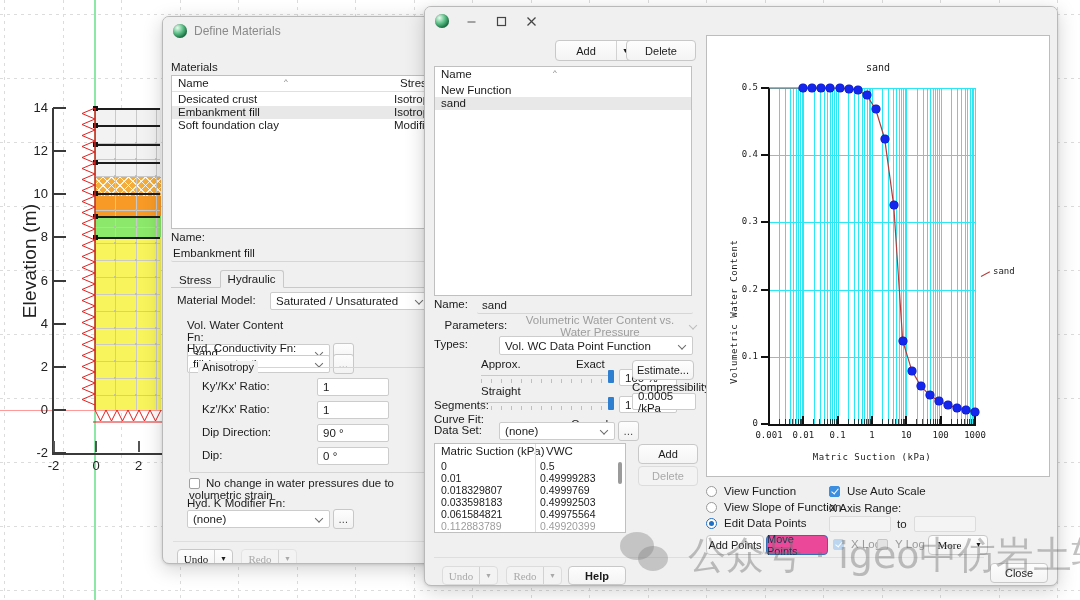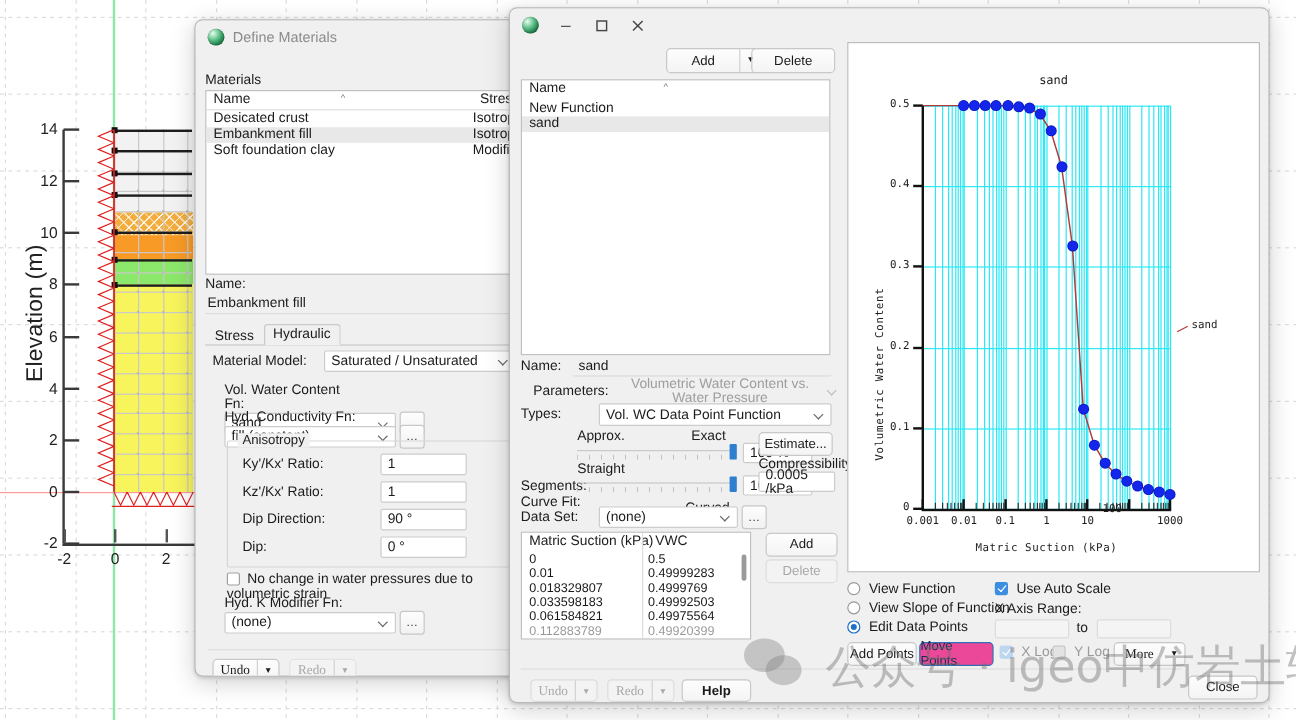--- a/index.html
+++ b/index.html
@@ -698,21 +698,21 @@
         <div class="chart-txt" style="position: absolute; font-size: 9px; white-space: nowrap; left: 177.333px; top: 394px; width: 44px; text-align: center;">10</div>
         <div class="tickm" style="left: 209.169px; top: 383px; width: 1px; height: 6px; opacity: 0.8;"></div>
         <div class="tickm" style="left: 215.214px; top: 383px; width: 1px; height: 6px; opacity: 0.8;"></div>
         <div class="tickm" style="left: 219.504px; top: 383px; width: 1px; height: 6px; opacity: 0.8;"></div>
         <div class="tickm" style="left: 222.831px; top: 383px; width: 1px; height: 6px; opacity: 0.8;"></div>
         <div class="tickm" style="left: 225.55px; top: 383px; width: 1px; height: 6px; opacity: 0.8;"></div>
         <div class="tickm" style="left: 227.848px; top: 383px; width: 1px; height: 6px; opacity: 0.8;"></div>
         <div class="tickm" style="left: 229.839px; top: 383px; width: 1px; height: 6px; opacity: 0.8;"></div>
         <div class="tickm" style="left: 231.596px; top: 383px; width: 1px; height: 6px; opacity: 0.8;"></div>
         <div class="tickm" style="left: 232.667px; top: 380px; width: 2px; height: 9px;"></div>
-        <div class="chart-txt" style="position: absolute; font-size: 9px; white-space: nowrap; left: 211.667px; top: 384px; width: 44px; ">100</div>
+        <div class="chart-txt" style="position: absolute; font-size: 9px; white-space: nowrap; left: 211.667px; top: 394px; width: 44px; text-align: center;">100</div>
         <div class="tickm" style="left: 243.502px; top: 383px; width: 1px; height: 6px; opacity: 0.8;"></div>
         <div class="tickm" style="left: 249.548px; top: 383px; width: 1px; height: 6px; opacity: 0.8;"></div>
         <div class="tickm" style="left: 253.837px; top: 383px; width: 1px; height: 6px; opacity: 0.8;"></div>
         <div class="tickm" style="left: 257.165px; top: 383px; width: 1px; height: 6px; opacity: 0.8;"></div>
         <div class="tickm" style="left: 259.883px; top: 383px; width: 1px; height: 6px; opacity: 0.8;"></div>
         <div class="tickm" style="left: 262.182px; top: 383px; width: 1px; height: 6px; opacity: 0.8;"></div>
         <div class="tickm" style="left: 264.173px; top: 383px; width: 1px; height: 6px; opacity: 0.8;"></div>
         <div class="tickm" style="left: 265.929px; top: 383px; width: 1px; height: 6px; opacity: 0.8;"></div>
         <div class="tickm" style="left: 267px; top: 380px; width: 2px; height: 9px;"></div>
         <div class="chart-txt" style="position: absolute; font-size: 9px; white-space: nowrap; left: 246px; top: 394px; width: 44px; text-align: center;">1000</div>

